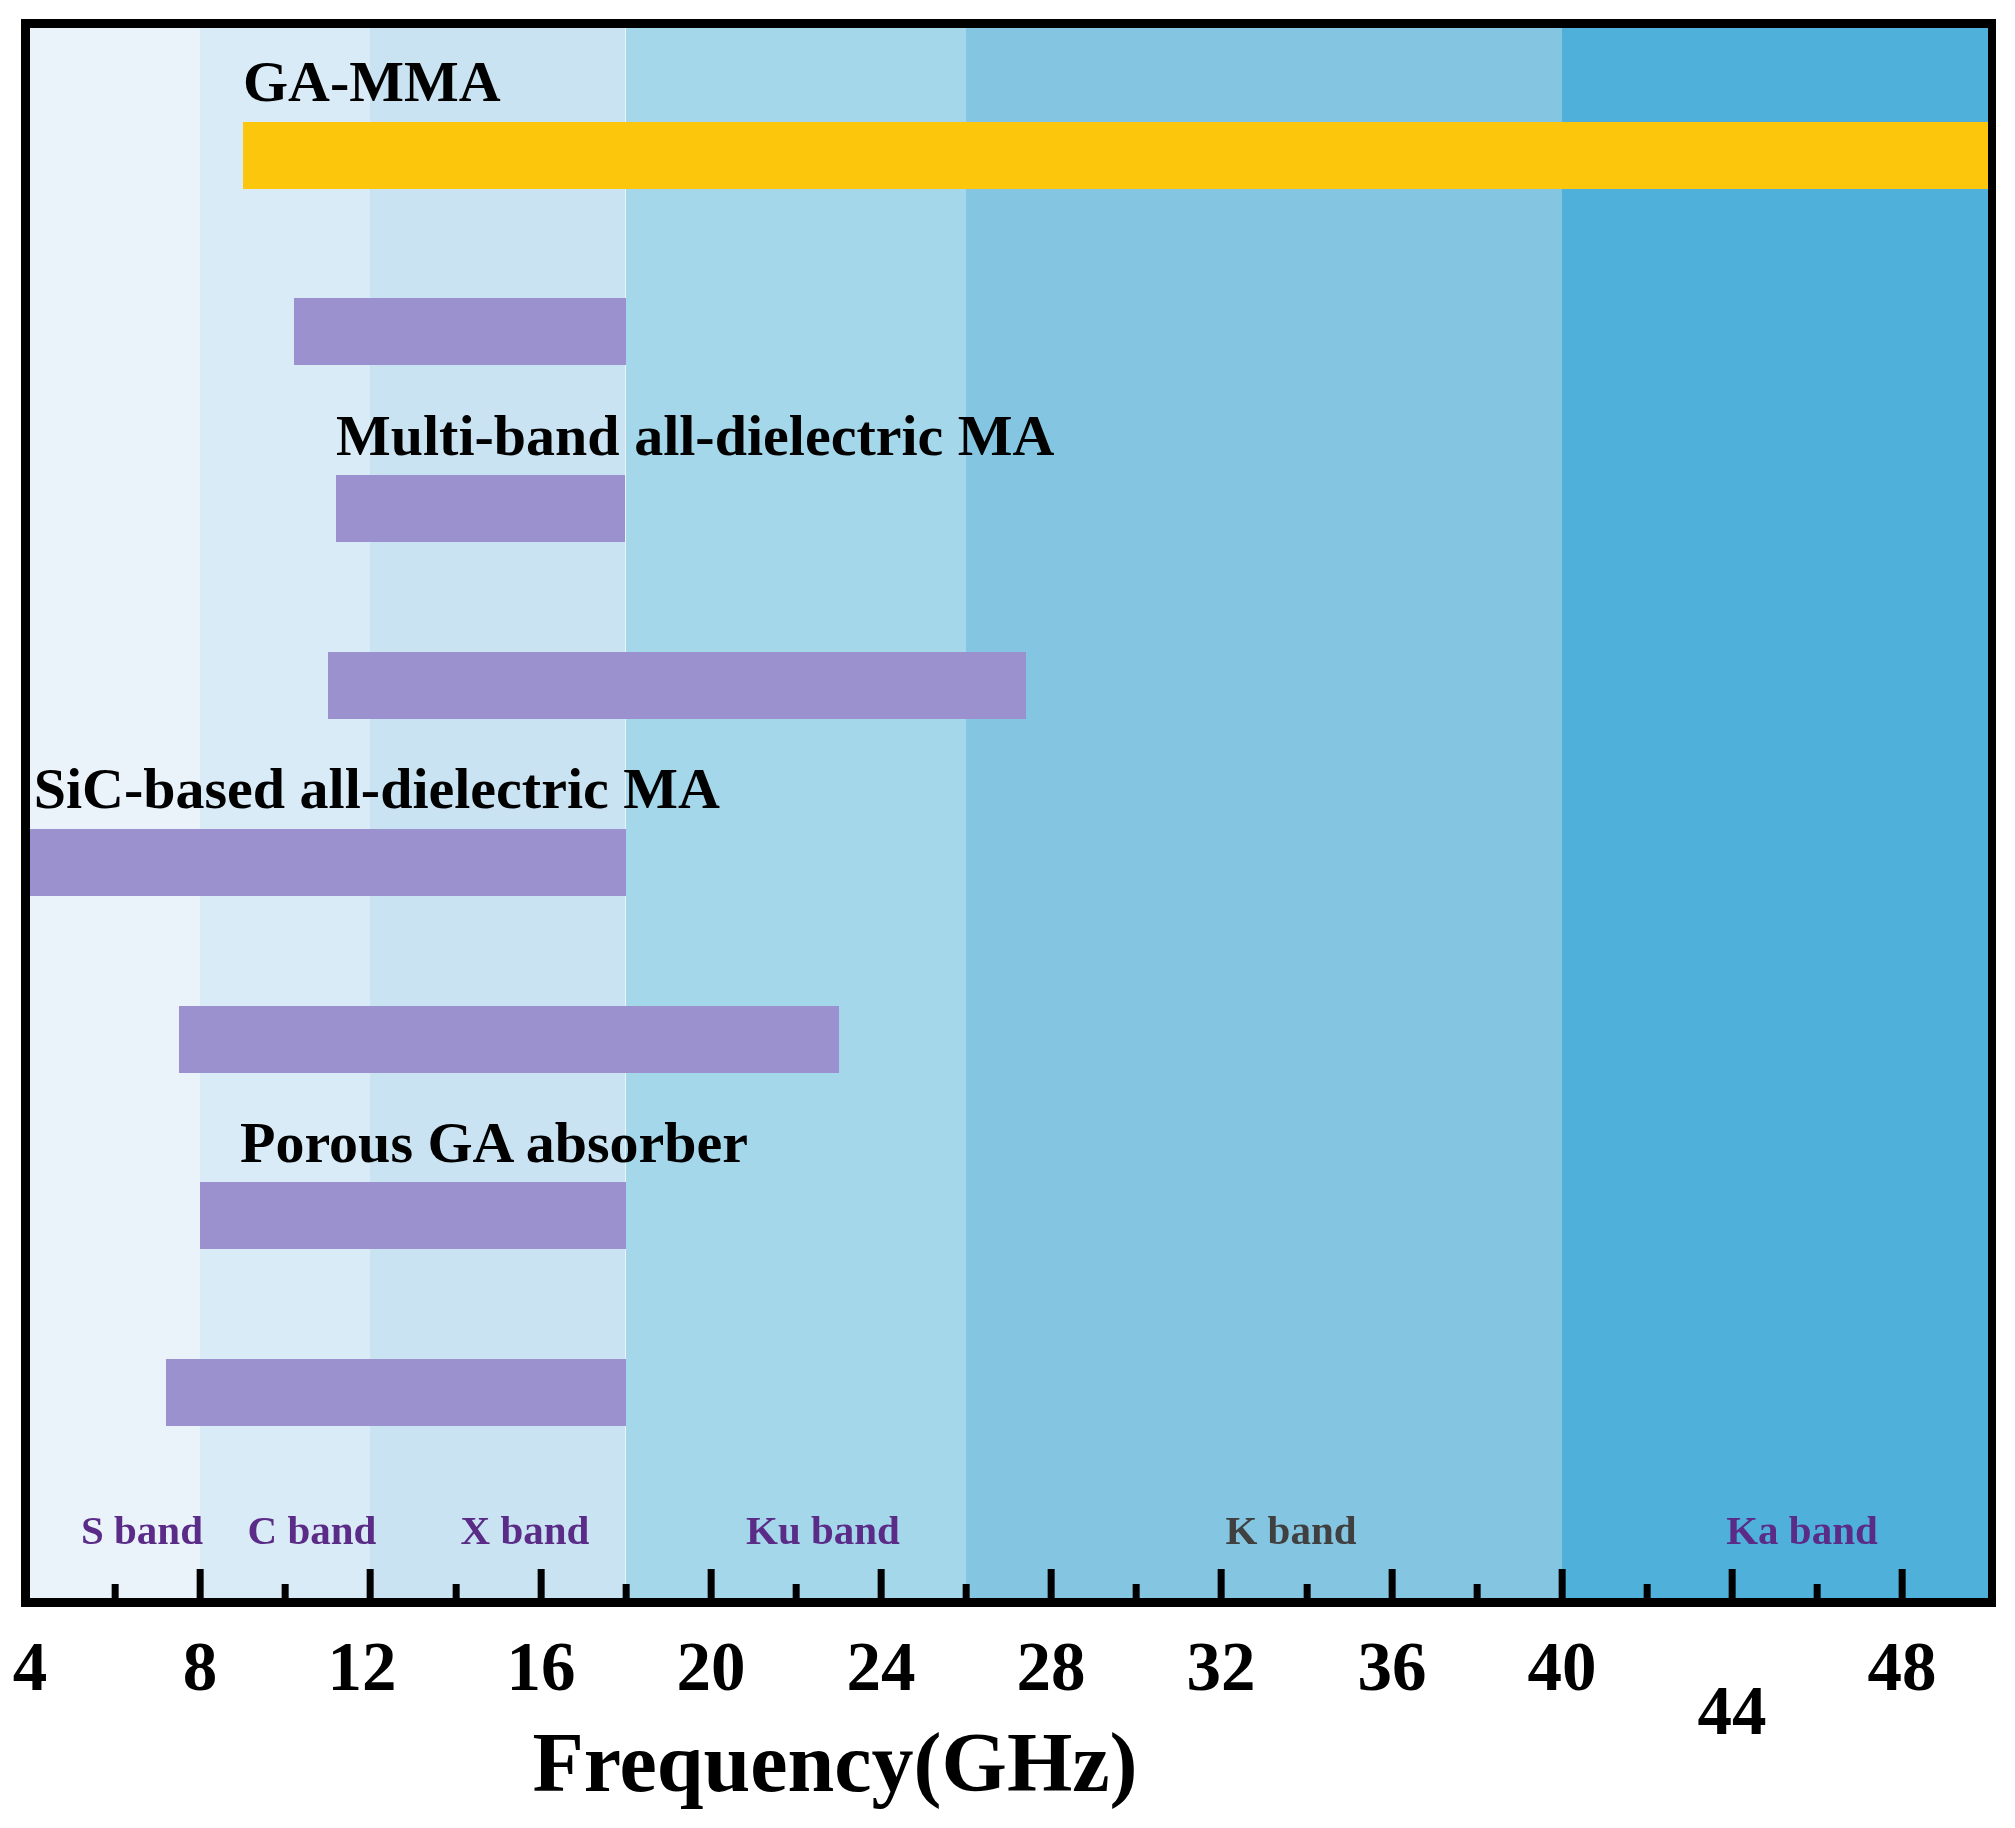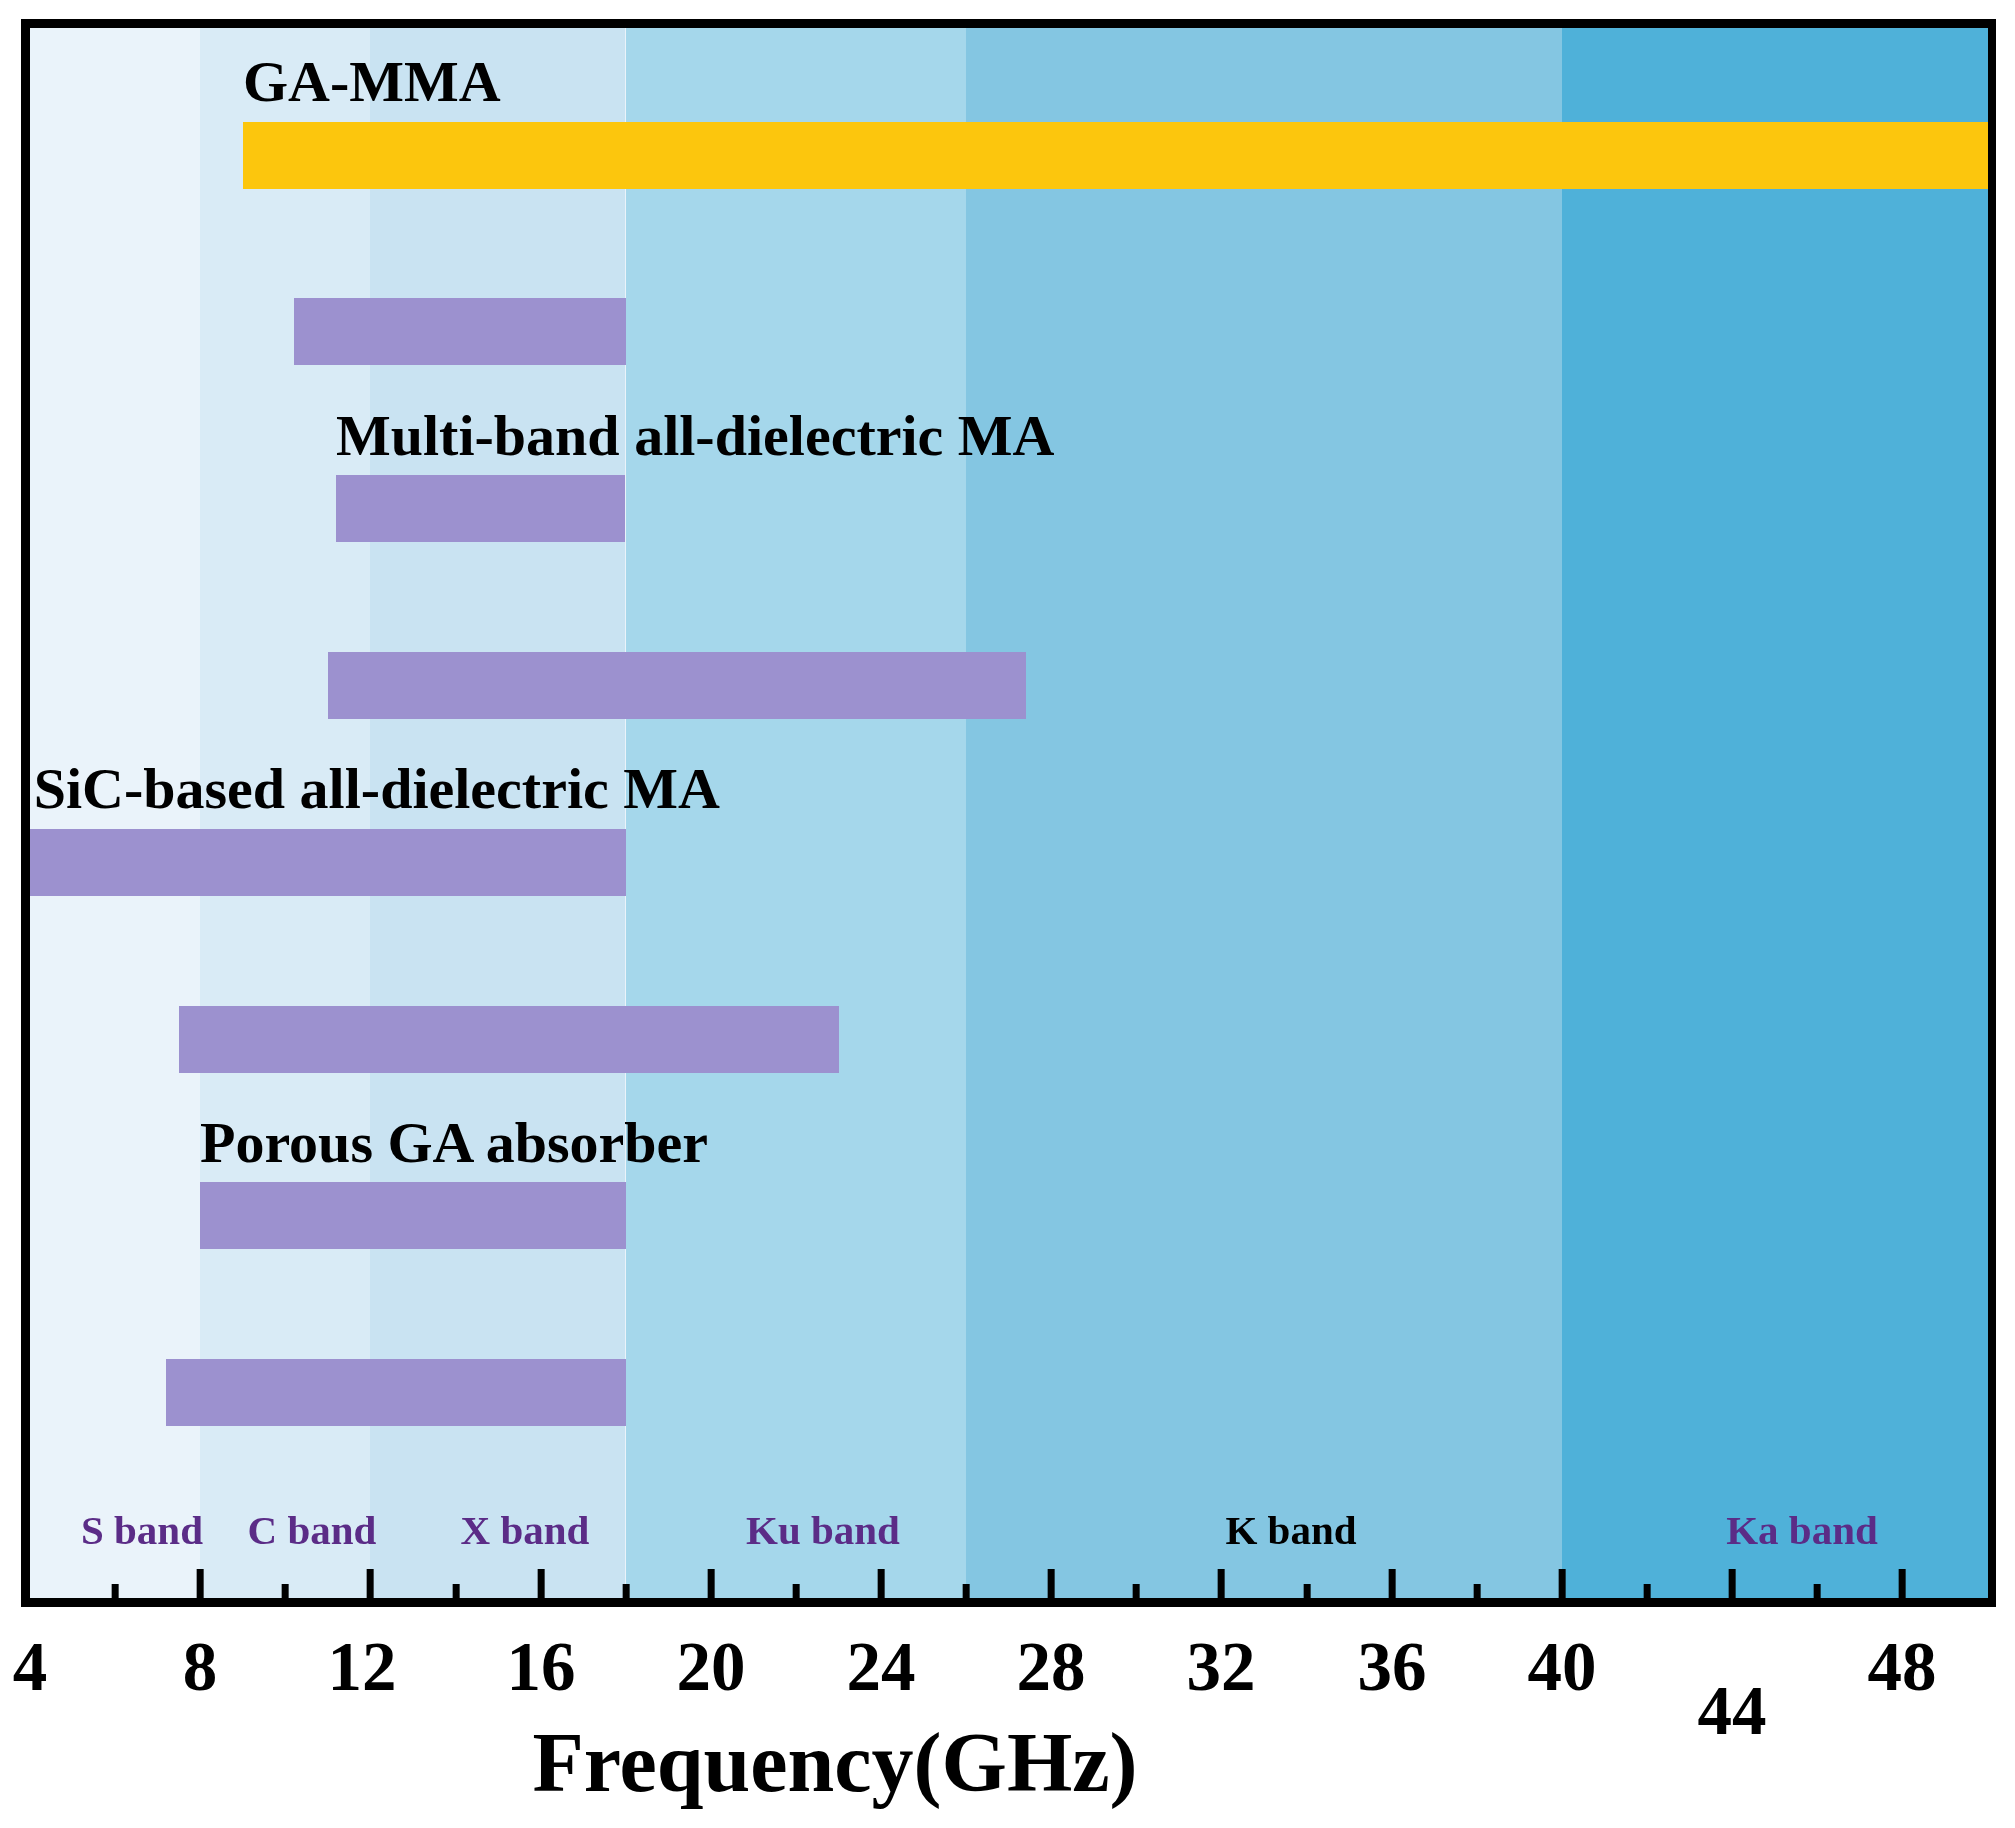--- a/index.html
+++ b/index.html
@@ -83,33 +83,33 @@
   <div class="band" style="left: 0px; width: 170px; background: rgb(234, 243, 250);"></div>
       <div class="band" style="left: 170px; width: 170px; background: rgb(217, 235, 246);"></div>
       <div class="band" style="left: 340px; width: 255px; background: rgb(201, 227, 242);"></div>
       <div class="band" style="left: 596px; width: 340px; background: rgb(165, 215, 235);"></div>
       <div class="band" style="left: 936px; width: 596px; background: rgb(132, 198, 226);"></div>
       <div class="band" style="left: 1532px; width: 426px; background: rgb(79, 177, 217);"></div>
       <div class="band-label" style="left: 85px; bottom: 47px; color: rgb(91, 44, 135);">S band</div>
       <div class="band-label" style="left: 255px; bottom: 47px; color: rgb(91, 44, 135);">C band</div>
       <div class="band-label" style="left: 468px; bottom: 47px; color: rgb(91, 44, 135);">X band</div>
       <div class="band-label" style="left: 766px; bottom: 47px; color: rgb(91, 44, 135);">Ku band</div>
-      <div class="band-label" style="left: 1234px; bottom: 47px; color: #000000;">K band</div>
+      <div class="band-label" style="left: 1234px; bottom: 47px; color: #404040;">K band</div>
       <div class="band-label" style="left: 1745px; bottom: 47px; color: rgb(91, 44, 135);">Ka band</div>
       <div class="bar" style="left: 213px; width: 1745px; top: 94px; height: 67px; background: rgb(252, 198, 13);"></div>
       <div class="row-label" style="left: 213px; bottom: 1487px;">GA-MMA</div>
       <div class="bar" style="left: 264px; width: 332px; top: 270px; height: 67px; background: rgb(156, 145, 207);"></div>
       <div class="bar" style="left: 306px; width: 289px; top: 447px; height: 67px; background: rgb(156, 145, 207);"></div>
       <div class="row-label" style="left: 306px; bottom: 1133px;">Multi-band all-dielectric MA</div>
       <div class="bar" style="left: 298px; width: 698px; top: 624px; height: 67px; background: rgb(156, 145, 207);"></div>
       <div class="bar" style="left: 0px; width: 596px; top: 801px; height: 67px; background: rgb(156, 145, 207);"></div>
       <div class="row-label" style="left: 3.7px; bottom: 780px;">SiC-based all-dielectric MA</div>
       <div class="bar" style="left: 149px; width: 660px; top: 978px; height: 67px; background: rgb(156, 145, 207);"></div>
       <div class="bar" style="left: 170px; width: 426px; top: 1154px; height: 67px; background: rgb(156, 145, 207);"></div>
-      <div class="row-label" style="left: 170px; bottom: 426px;">Porous GA absorber</div>
+      <div class="row-label" style="left: 170px; bottom: 426px; padding-left: 40px;">Porous GA absorber</div>
       <div class="bar" style="left: 136px; width: 460px; top: 1331px; height: 67px; background: rgb(156, 145, 207);"></div>
       <div class="tick major" style="left: 170px;"></div>
       <div class="tick major" style="left: 340px;"></div>
       <div class="tick major" style="left: 511px;"></div>
       <div class="tick major" style="left: 681px;"></div>
       <div class="tick major" style="left: 851px;"></div>
       <div class="tick major" style="left: 1021px;"></div>
       <div class="tick major" style="left: 1191px;"></div>
       <div class="tick major" style="left: 1362px;"></div>
       <div class="tick major" style="left: 1532px;"></div>

